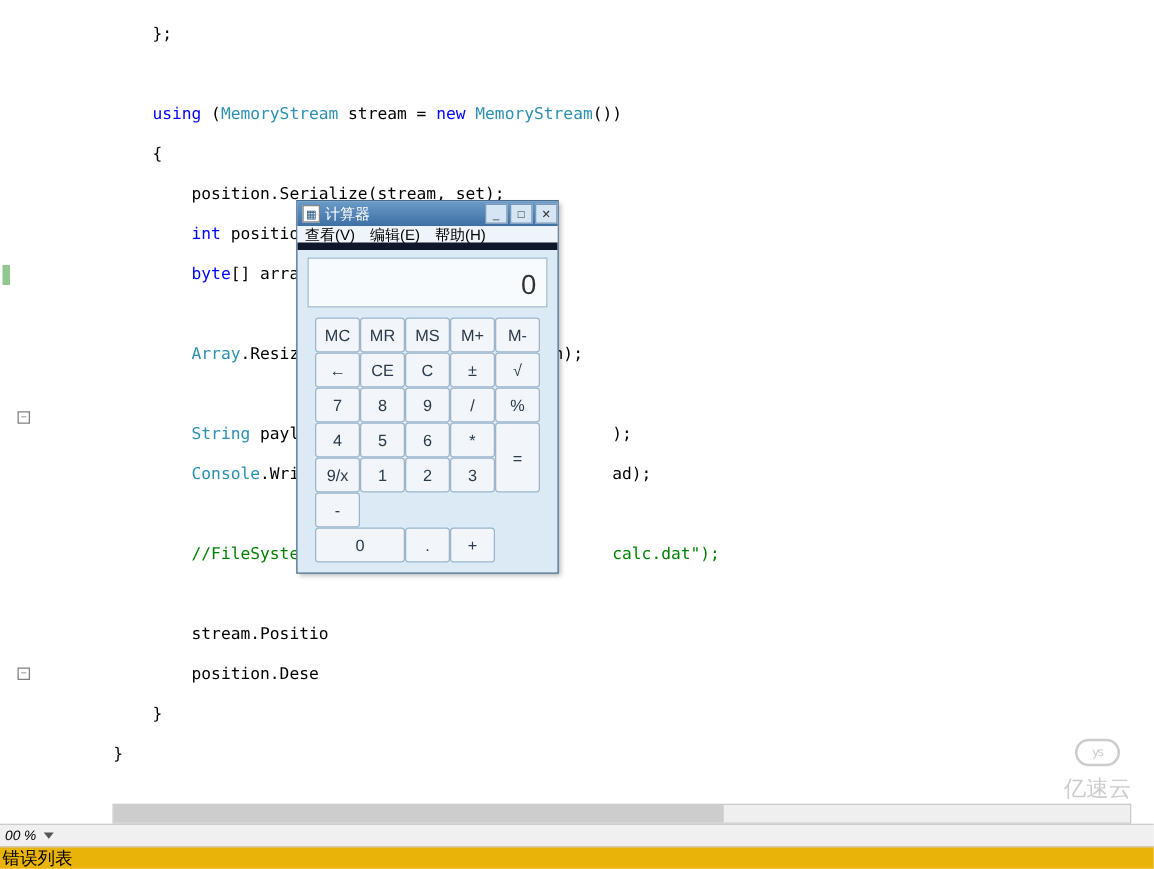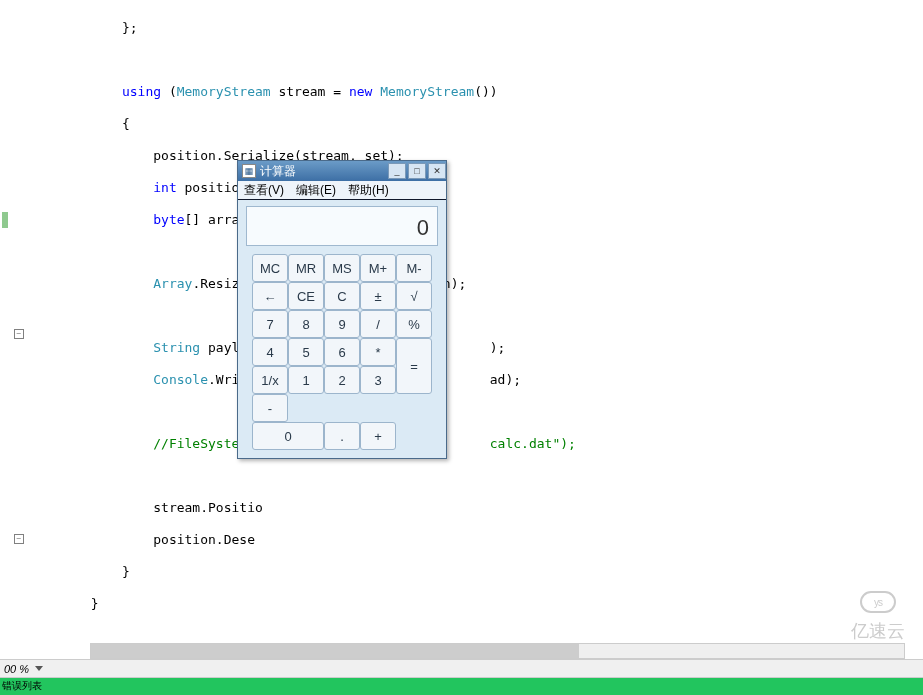--- a/index.html
+++ b/index.html
@@ -8,33 +8,33 @@
     .code-area { padding: 4px 0 4px 28px; line-height: 16px; white-space: pre; }
     .ln { display: block; height: 16px; }
     .kw { color: #0000ff; }
     .ty { color: #2b91af; }
     .cmt { color: #008000; }
     .fold { position: absolute; left: 14px; width: 10px; height: 10px; border: 1px solid #808080; font-size: 8px; line-height: 8px; text-align: center; color: #808080; background: #fff; cursor: pointer; }
     .ind { position: absolute; left: 2px; width: 6px; height: 16px; background: #8fc98f; }
     .zoom-bar { position: absolute; bottom: 18px; left: 0; right: 0; height: 18px; background: #f0f0f0; border-top: 1px solid #ccc; font-family: "Segoe UI", sans-serif; font-size: 11px; display: flex; align-items: center; }
     .zoom-bar .zoom { padding: 0 4px; font-style: italic; }
     .zoom-tri { width: 0; height: 0; border-left: 4px solid transparent; border-right: 4px solid transparent; border-top: 5px solid #555; margin-left: 2px; }
-    .errlist { position: absolute; bottom: 0; left: 0; right: 0; height: 18px; background: #22c55e; border-top: 1px solid #ccc; font-family: "Microsoft YaHei","Segoe UI",sans-serif; font-size: 10px; padding-left: 2px; line-height: 16px; }
+    .errlist { position: absolute; bottom: 0; left: 0; right: 0; height: 18px; background: #eab308; border-top: 1px solid #ccc; font-family: "Microsoft YaHei","Segoe UI",sans-serif; font-size: 14px; padding-left: 2px; line-height: 16px; }
     .scroll-h { position: absolute; bottom: 18px; left: 90px; right: 18px; height: 16px; background: #efefef; border: 1px solid #ccc; }
     .scroll-h .thumb { position: absolute; left: 0; width: 60%; height: 100%; background: #cdcdcd; }
     .watermark { position: absolute; right: 18px; bottom: 52px; font-family: "Microsoft YaHei",sans-serif; font-size: 18px; color: #ccc; display: flex; align-items: center; gap: 6px; pointer-events: none; flex-direction: column; }
     .wm-logo { width: 36px; height: 22px; border: 2px solid #ccc; border-radius: 12px; display: flex; align-items: center; justify-content: center; font-size: 10px; letter-spacing: -1px; }
 
     
     .calc { position: absolute; left: 237px; top: 160px; width: 210px; background: #dbeaf5; border: 1px solid #4a6a8a; box-shadow: 2px 2px 4px rgba(0,0,0,0.3); font-family: "Microsoft YaHei","Segoe UI",sans-serif; }
     .calc-title { height: 20px; background: linear-gradient(#6b9bc7,#3d6fa5); color: #fff; display: flex; align-items: center; font-size: 12px; padding-left: 4px; }
     .calc-title .ico { width: 14px; height: 14px; background: #fff; margin-right: 4px; border: 1px solid #888; display: inline-flex; align-items: center; justify-content: center; font-size: 9px; color: #2a5a8a; }
     .calc-title .sp { flex: 1; }
     .calc-wbtn { width: 18px; height: 16px; background: #d6e5f3; border: 1px solid #7a99b8; margin-left: 2px; font-size: 9px; display: flex; align-items: center; justify-content: center; color: #333; cursor: pointer; }
-    .calc-menu { height: 19px; background: #eef4fa; display: flex; align-items: center; font-size: 12px; border-bottom: 1px solid #0f172a; border-top: 1px solid #eef4fa; }
+    .calc-menu { height: 19px; background: #eef4fa; display: flex; align-items: center; font-size: 12px; border-bottom: 6px solid #0f172a; border-top: 1px solid #eef4fa; }
     .calc-menu span { padding: 0 6px; cursor: pointer; }
     .calc-disp { margin: 6px 8px; height: 40px; background: #f7fbfe; border: 1px solid #9fb8cf; display: flex; align-items: flex-end; justify-content: flex-end; padding: 2px 8px 4px; font-size: 22px; color: #333; }
     .calc-grid { padding: 2px 6px 8px; display: grid; grid-template-columns: repeat(5, 36px); grid-auto-rows: 28px; gap: 0; justify-content: center; }
     .cbtn { background: #f2f6fa; border: 1px solid #9cb5cc; border-radius: 3px; font-size: 13px; display: flex; align-items: center; justify-content: center; cursor: pointer; color: #2a3a4a; }
     .eq { grid-column: 5; grid-row: 4 / span 2; }
     .zero { grid-column: 1 / span 2; }
   </style>
 </head>
 <body>
 
@@ -117,21 +117,21 @@
     <div class="cbtn">7</div>
     <div class="cbtn">8</div>
     <div class="cbtn">9</div>
     <div class="cbtn">/</div>
     <div class="cbtn">%</div>
 
     <div class="cbtn">4</div>
     <div class="cbtn">5</div>
     <div class="cbtn">6</div>
     <div class="cbtn">*</div>
-    <div class="cbtn">1/x</div>
+    <div class="cbtn">9/x</div>
 
     <div class="cbtn">1</div>
     <div class="cbtn">2</div>
     <div class="cbtn">3</div>
     <div class="cbtn">-</div>
     <div class="cbtn eq">=</div>
 
     <div class="cbtn zero">0</div>
     <div class="cbtn">.</div>
     <div class="cbtn">+</div>

